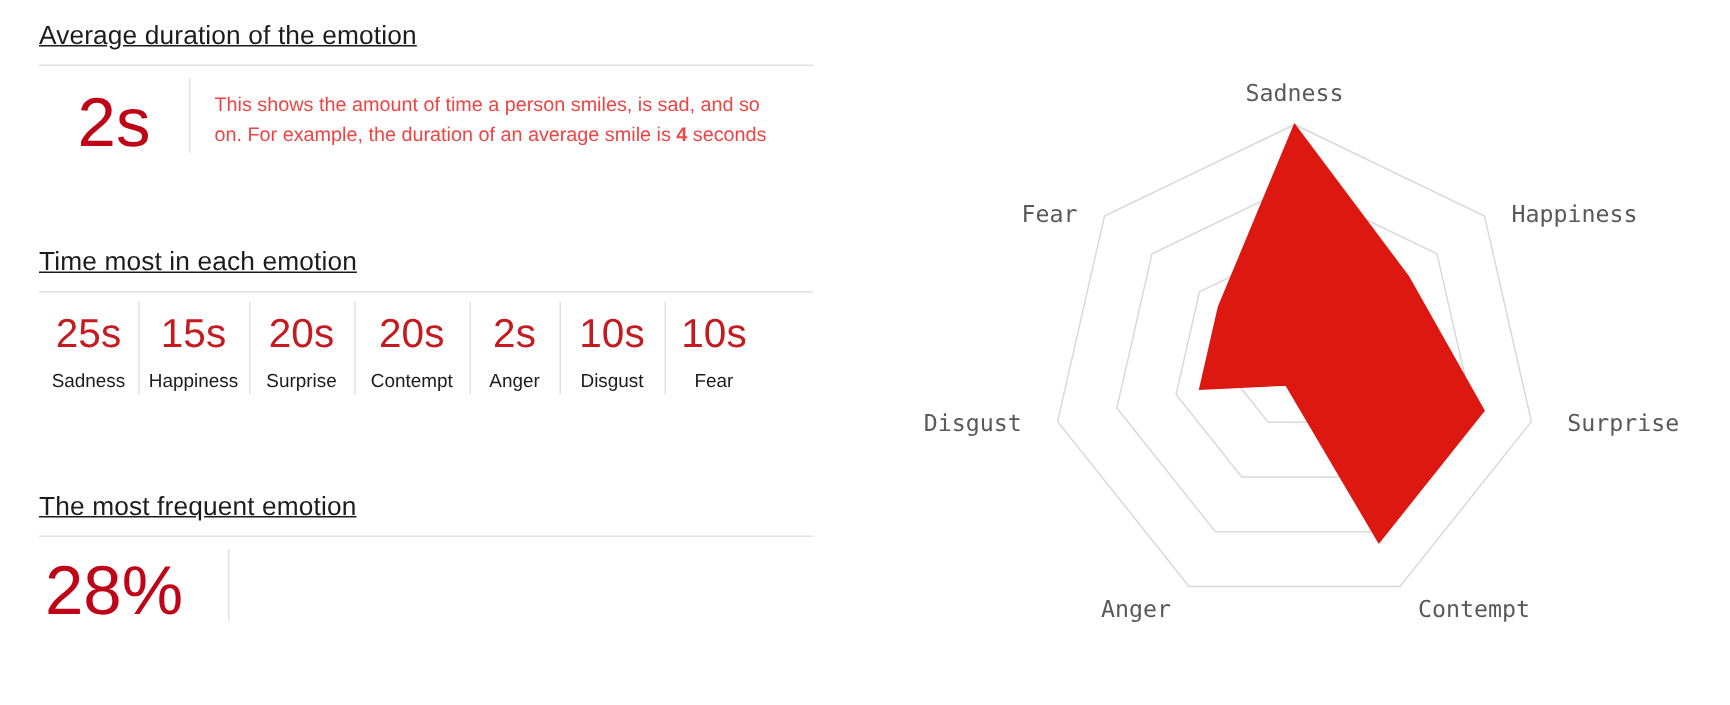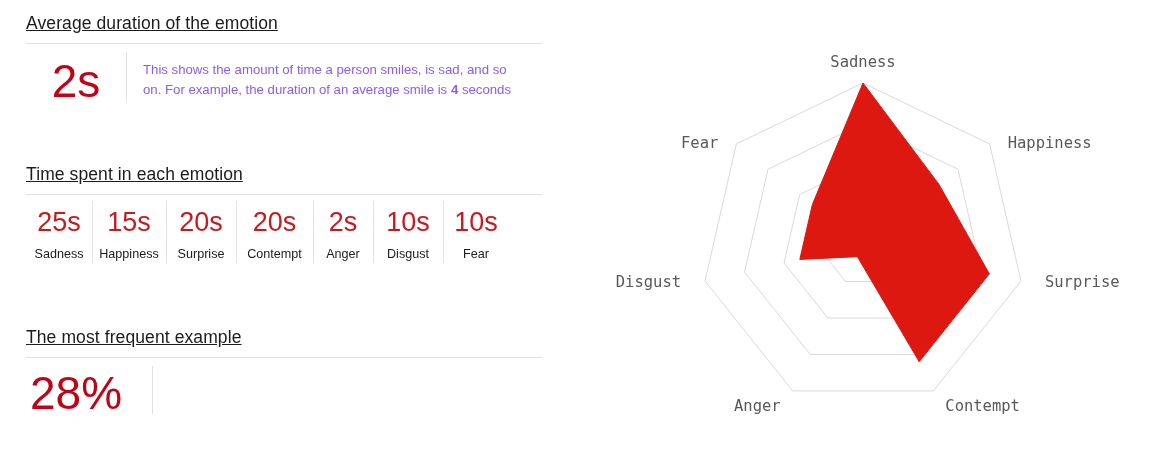--- a/index.html
+++ b/index.html
@@ -14,21 +14,21 @@
   .section-title{font-size:17.5px;font-weight:400;color:#1c1c1c;
                  letter-spacing:.1px;line-height:22px;margin:0;padding:0;text-decoration:underline;}
   .section-rule{height:1px;background:#e2e2e2;width:100%;margin-top:9px;}
 
   
   .stat-row{display:flex;align-items:flex-start;margin-top:6px;}
   .stat-big{color:#c00418;font-weight:400;line-height:1;}
   .stat-big.dur{font-size:46px;width:100px;text-align:center;padding-top:8px;}
   .stat-big.pct{font-size:46px;width:122px;text-align:left;padding-top:6px;padding-left:4px;}
   .vrule{width:1px;background:#e2e2e2;align-self:stretch;margin:2px 0 2px 0;}
-  .stat-desc{font-size:13.2px;line-height:19.5px;color:#8b5cf6;
+  .stat-desc{font-size:13.2px;line-height:19.5px;color:#ef4444;
              padding-left:16px;padding-top:10px;max-width:380px;}
   .stat-desc b{font-weight:700;}
 
   
   .time-table{display:flex;width:100%;margin-top:0;}
   .time-cell{flex:0 0 auto;display:flex;flex-direction:column;align-items:center;
              justify-content:flex-start;padding:14px 0 6px 0;position:relative;}
   .time-cell + .time-cell::before{content:"";position:absolute;left:0;top:6px;bottom:4px;
              width:1px;background:#e2e2e2;}
   .time-val{font-size:27px;color:#c51a1f;line-height:1;font-weight:400;}
@@ -50,21 +50,21 @@
     <div class="stat-row">
       <div class="stat-big dur">2s</div>
       <div class="vrule"></div>
       <div class="stat-desc">
         <span>This shows the amount of time a person smiles, is sad, and so on. For example, the duration of an average smile is </span><b>4</b><span> seconds</span>
       </div>
     </div>
   </div>
 
   <div class="panel-section" style="top:163px;">
-    <div class="section-title">Time spent in each emotion</div>
+    <div class="section-title">Time most in each emotion</div>
     <div class="section-rule"></div>
     <div class="time-table" id="time-table">
         <div class="time-cell" style="width: 66px;">
           <div class="time-val">25s</div>
           <div class="time-lbl">Sadness</div>
         </div>
         <div class="time-cell" style="width: 74px;">
           <div class="time-val">15s</div>
           <div class="time-lbl">Happiness</div>
         </div>
@@ -85,21 +85,21 @@
           <div class="time-lbl">Disgust</div>
         </div>
         <div class="time-cell" style="width: 66px;">
           <div class="time-val">10s</div>
           <div class="time-lbl">Fear</div>
         </div>
       </div>
   </div>
 
   <div class="panel-section" style="top:326px;">
-    <div class="section-title">The most frequent example</div>
+    <div class="section-title">The most frequent emotion</div>
     <div class="section-rule"></div>
     <div class="stat-row">
       <div class="stat-big pct">28%</div>
       <div class="vrule"></div>
     </div>
   </div>
 
 </div>
 
 <div id="radar-panel">

